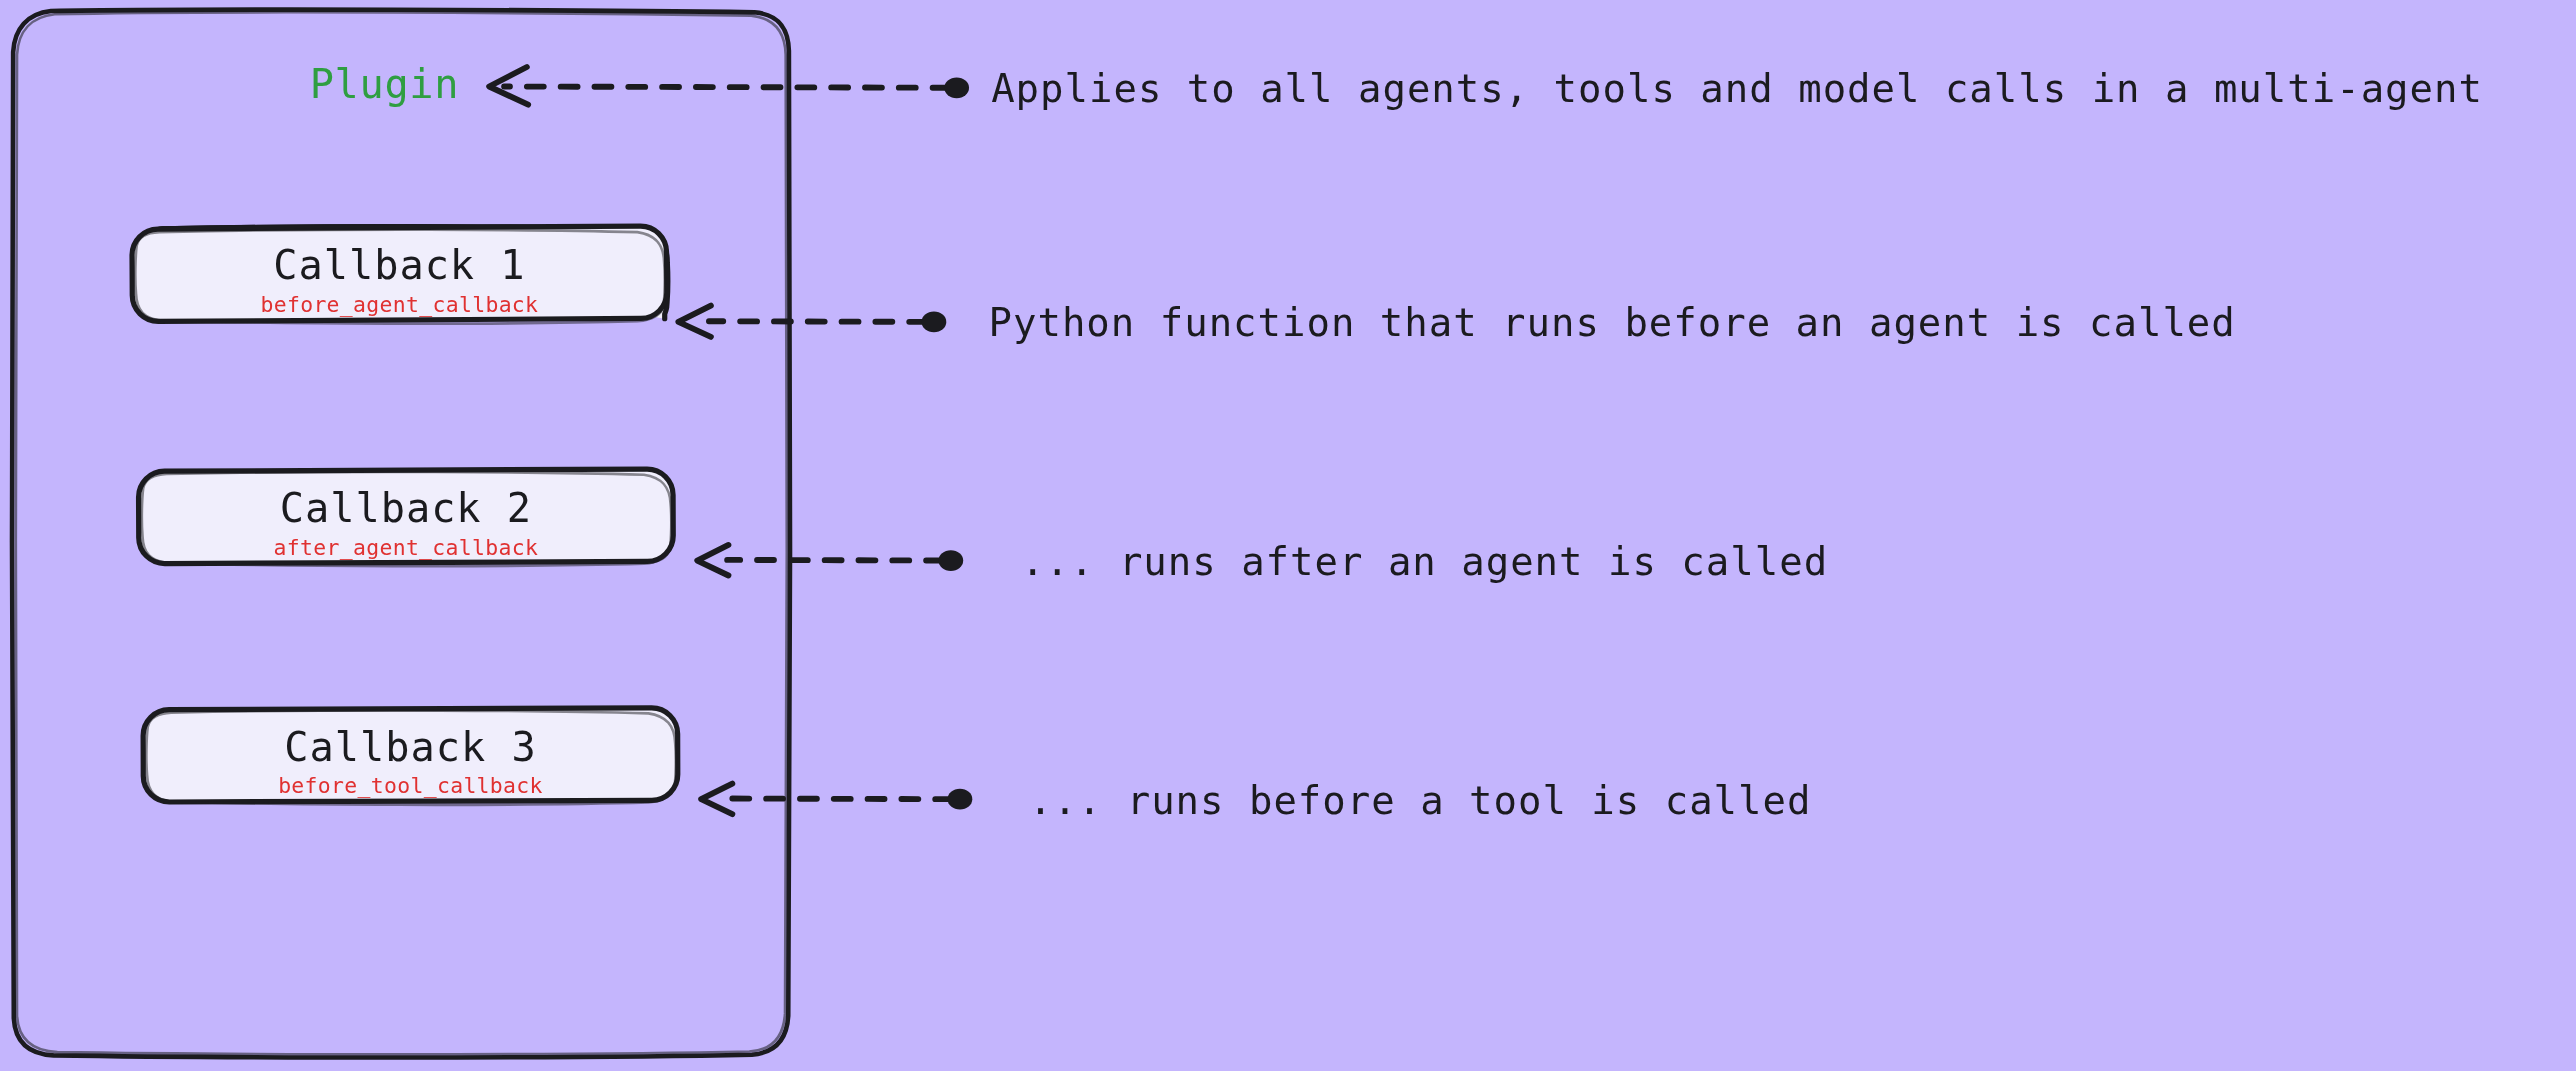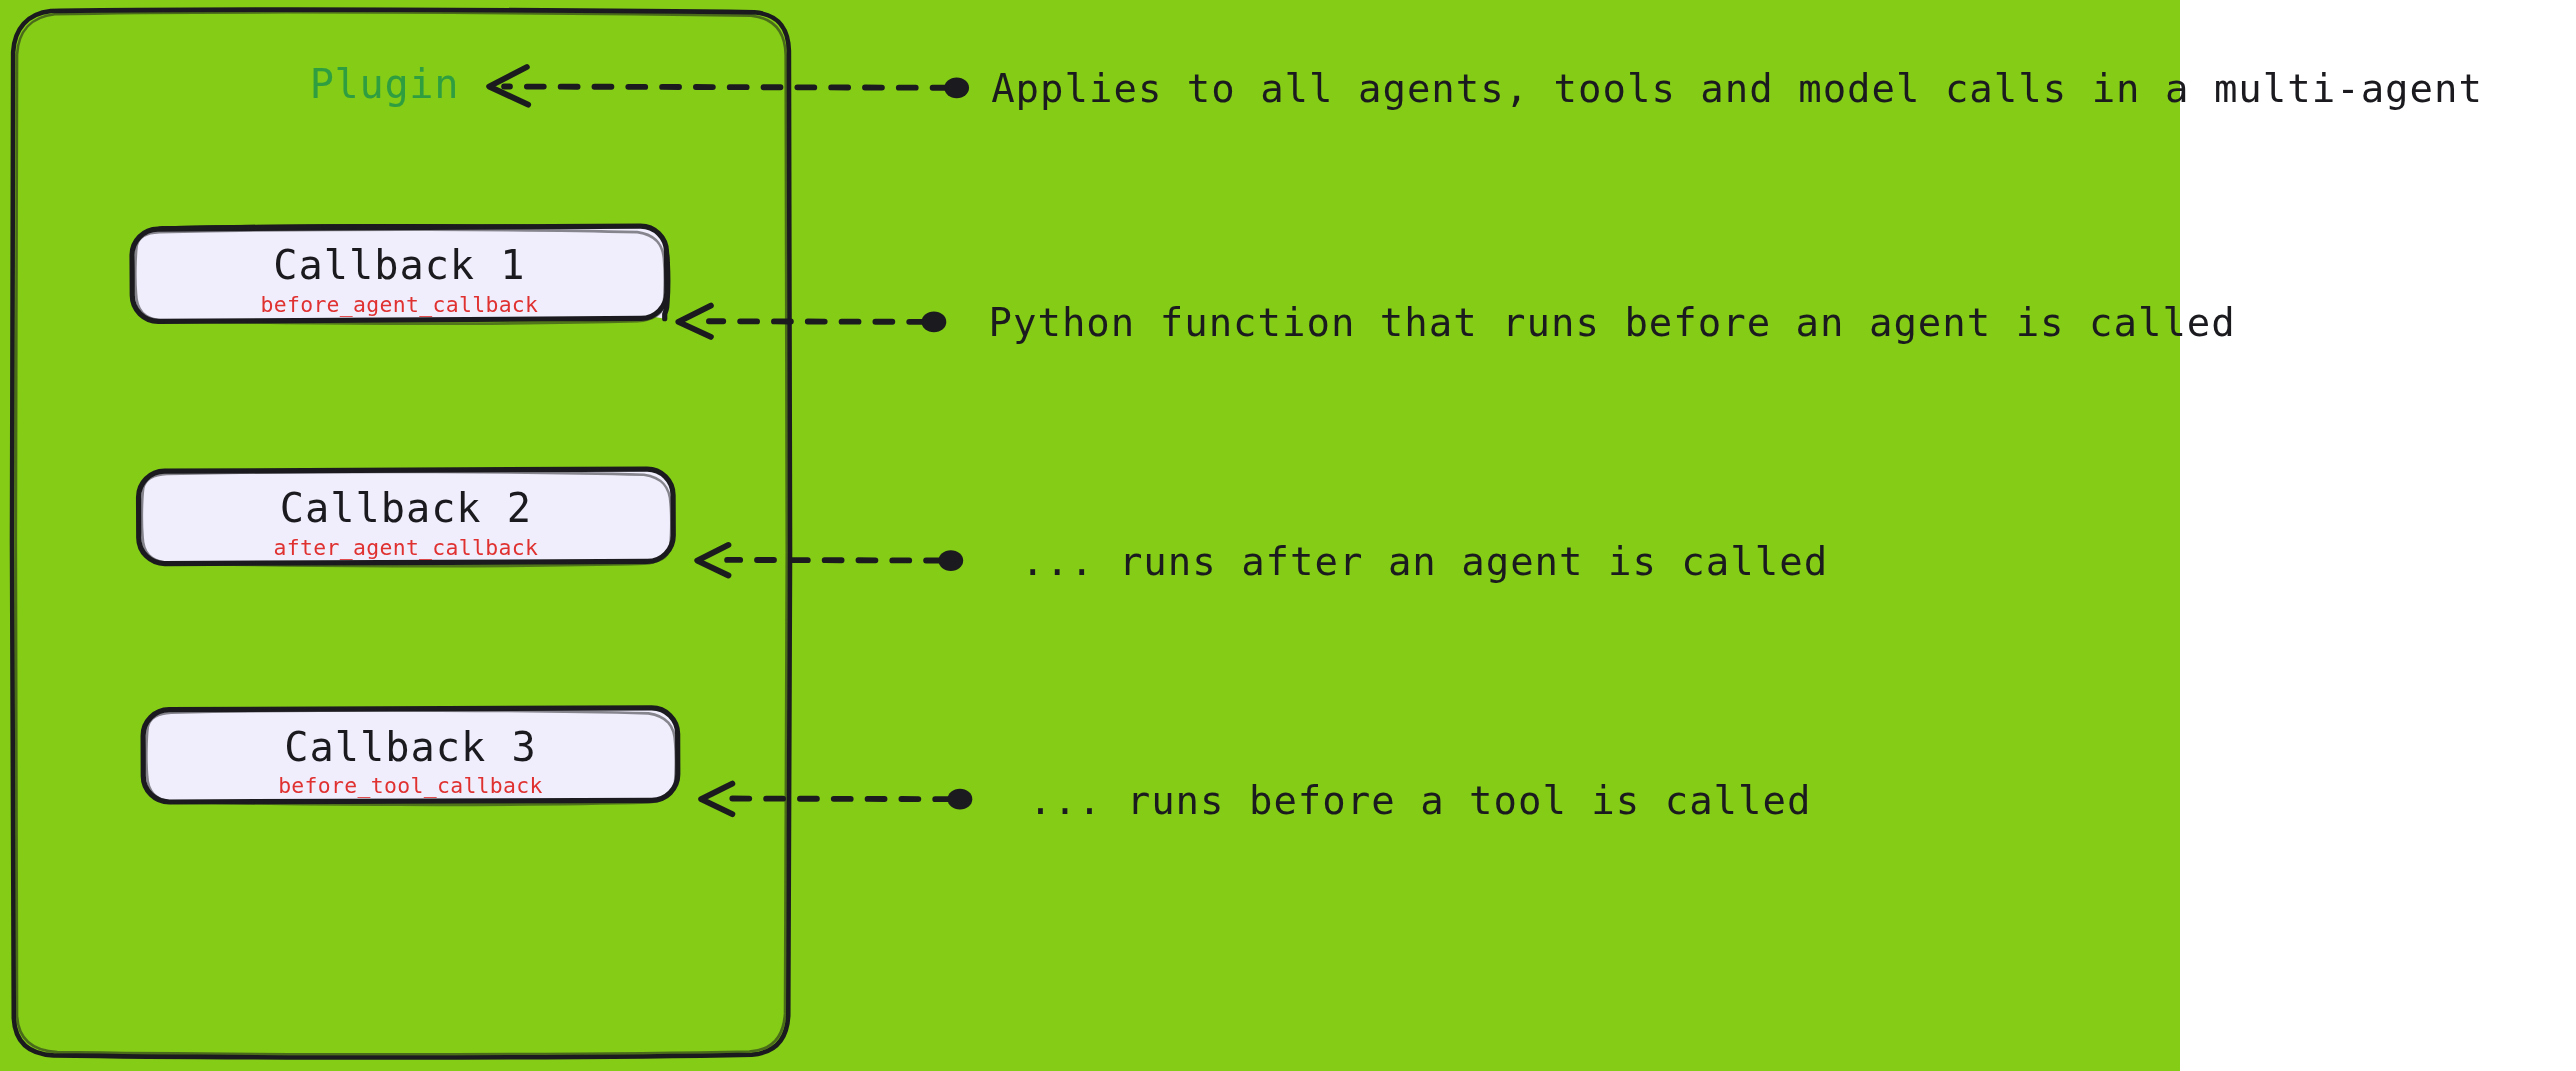--- a/index.html
+++ b/index.html
@@ -8,23 +8,23 @@
     background: #ffffff;
   }
   body {
     width: 2576px;
     height: 1071px;
     overflow: hidden;
     font-family: "DejaVu Sans Mono", monospace;
   }
   #diagram-root {
     position: relative;
-    width: 2180px;
+    width: 2576px;
     height: 1071px;
-    background: #84cc16;
+    background: #c4b5fd;
   }
   #diagram-svg {
     position: absolute;
     inset: 0;
     width: 2576px;
     height: 1071px;
     display: block;
   }
   .txt {
     white-space: pre;

